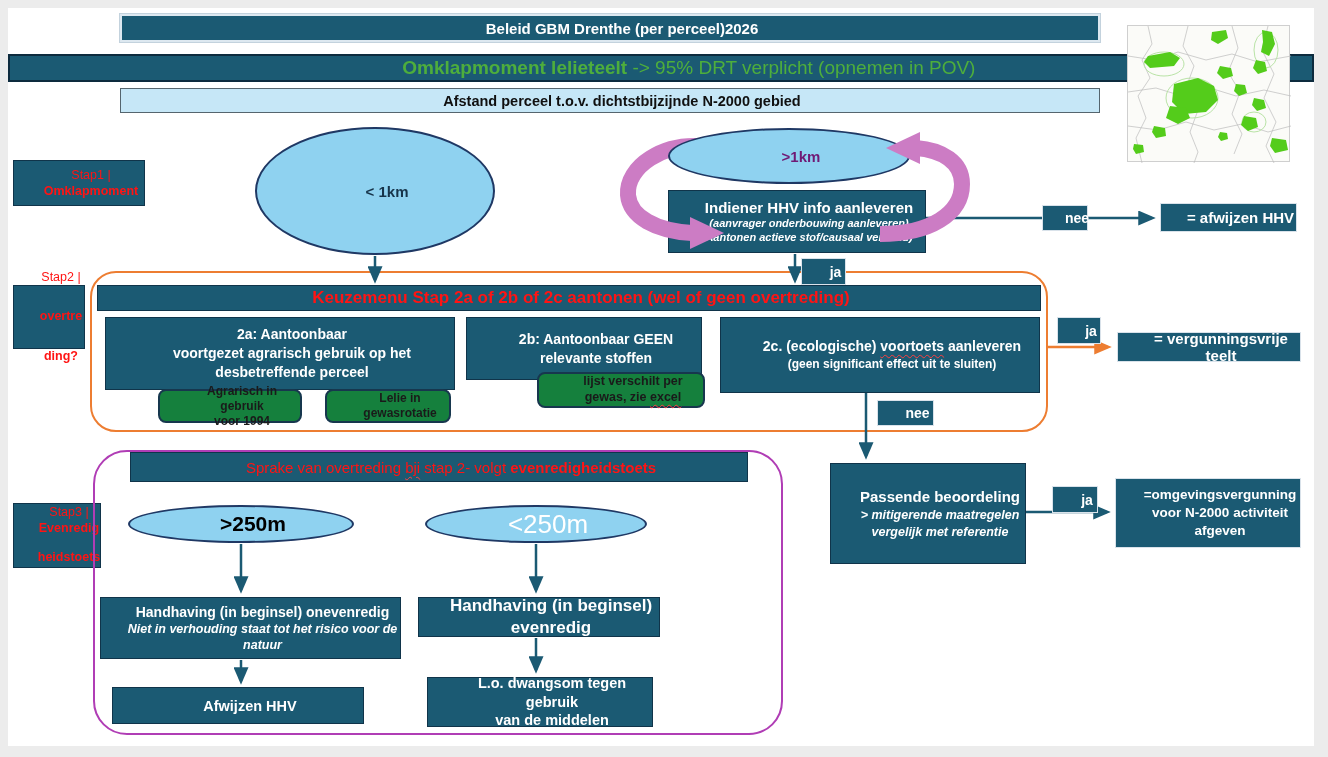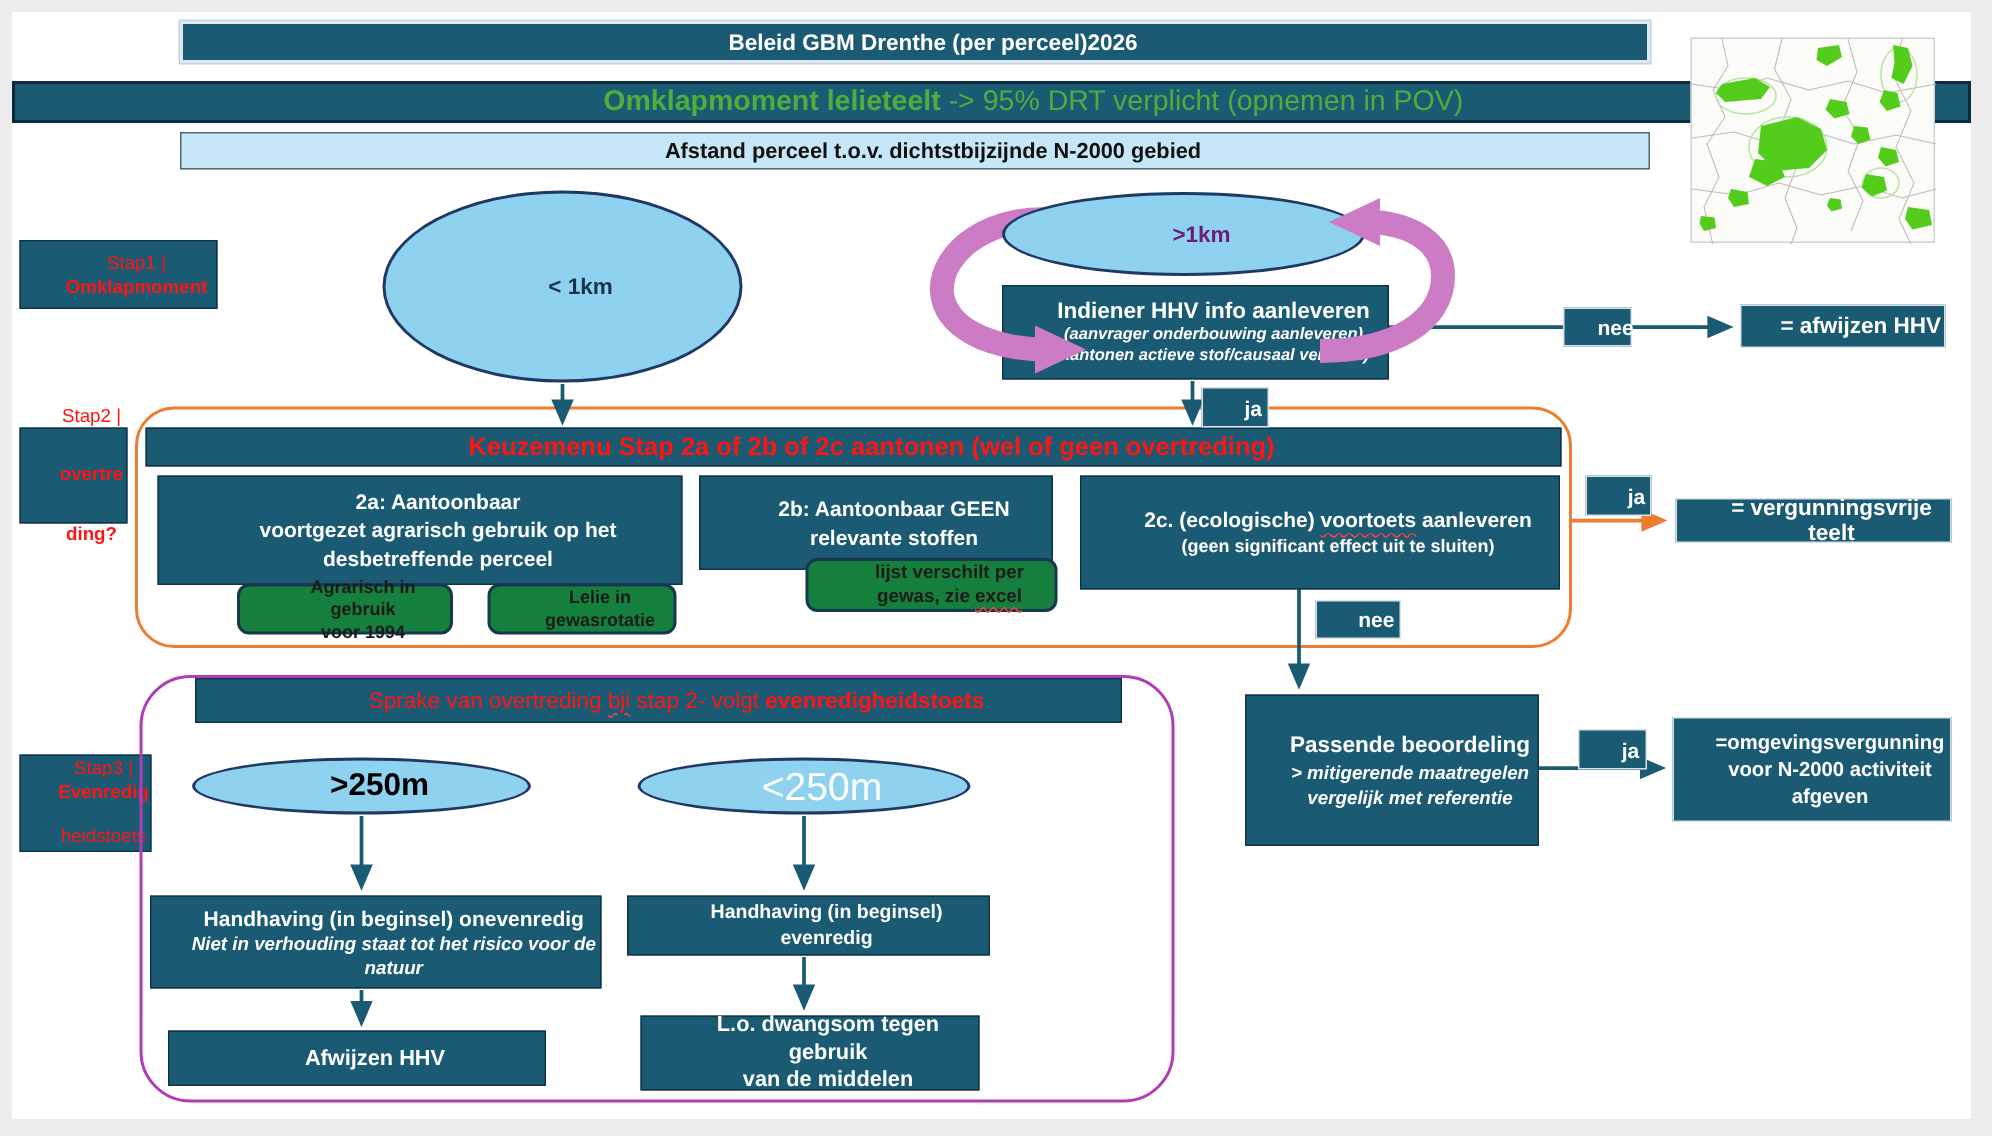--- a/index.html
+++ b/index.html
@@ -189,21 +189,21 @@
     <span>= vergunningsvrije teelt</span>
   </div>
 
   <div class="abs flexc teal litebord tag" style="left:877px;top:400px;width:57px;height:26px;">
     <span>nee</span>
   </div>
 
   <div class="abs flexc teal box redtxt" style="left:13px;top:503px;width:88px;height:65px;font-size:12.5px;line-height:1.25;z-index:5;">
     <span>Stap3 |</span>
     <span style="font-weight:bold;">Evenredig</span>
-    <span style="font-weight:normal;margin-top:14px;">heidstoets</span>
+    <span style="font-weight:bold;margin-top:14px;">heidstoets</span>
   </div>
 
   <div class="abs" style="left:93px;top:450px;width:690px;height:285px;border:2.5px solid #b03db5;border-radius:34px;z-index:6;pointer-events:none;"></div>
 
   <div class="abs flexc teal box" style="left:130px;top:452px;width:618px;height:30px;z-index:7;">
     <span class="redtxt" style="font-size:15px;white-space:pre;"><span>Sprake van overtreding </span><span class="wavy">bji</span><span> stap 2- volgt </span><span style="font-weight:bold;">evenredigheidstoets</span></span>
   </div>
 
   <div class="abs flexc ellipse" style="left:128px;top:505px;width:226px;height:38px;color:#000000;font-size:21px;font-weight:600;z-index:4;">
     <span>&gt;250m</span>
@@ -215,21 +215,21 @@
 
   <div class="abs flexc teal box" style="left:100px;top:597px;width:301px;height:62px;line-height:1.3;z-index:3;">
     <span style="font-size:14px;font-weight:bold;">Handhaving (in beginsel) onevenredig</span>
     <span class="ital" style="font-size:12.5px;font-weight:600;max-width:280px;">Niet in verhouding staat tot het risico voor de natuur</span>
   </div>
 
   <div class="abs flexc teal box" style="left:112px;top:687px;width:252px;height:37px;font-size:14.5px;font-weight:bold;z-index:3;">
     <span>Afwijzen HHV</span>
   </div>
 
-  <div class="abs flexc teal box" style="left:418px;top:597px;width:242px;height:40px;font-size:13px;font-weight:bold;line-height:1.3;z-index:3;">
+  <div class="abs flexc teal box" style="left:418px;top:597px;width:242px;height:40px;font-size:17px;font-weight:bold;line-height:1.3;z-index:3;">
     <span>Handhaving (in beginsel)</span>
     <span>evenredig</span>
   </div>
 
   <div class="abs flexc teal box" style="left:427px;top:677px;width:226px;height:50px;font-size:14.5px;font-weight:bold;line-height:1.3;z-index:3;">
     <span>L.o. dwangsom tegen gebruik</span>
     <span>van de middelen</span>
   </div>
 
   <div class="abs flexc teal box" style="left:830px;top:463px;width:196px;height:101px;line-height:1.35;z-index:3;">

